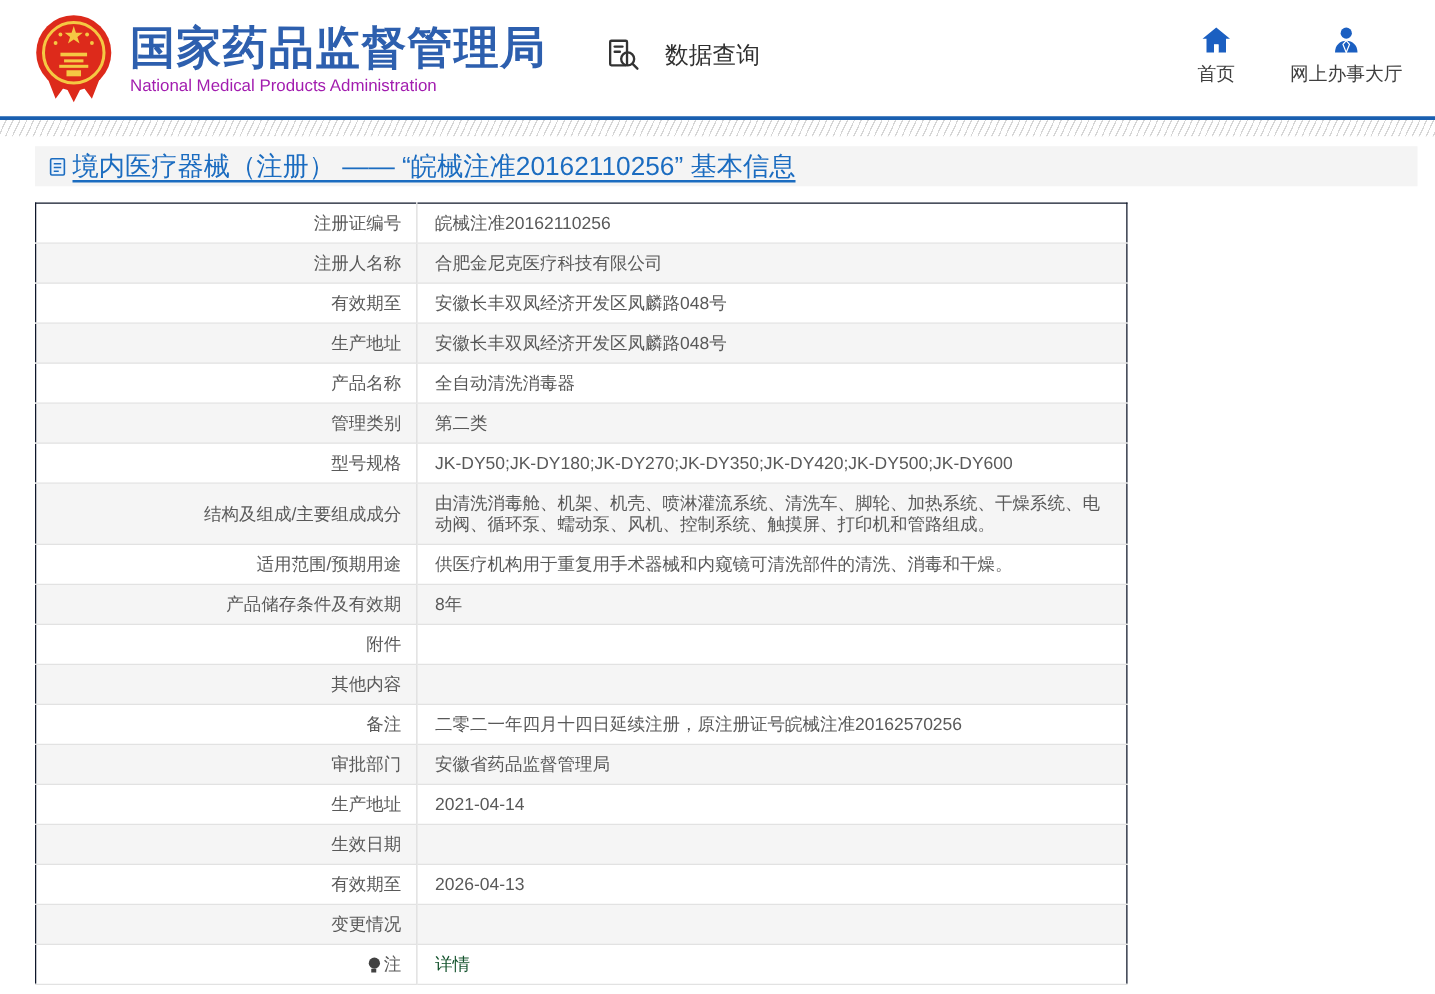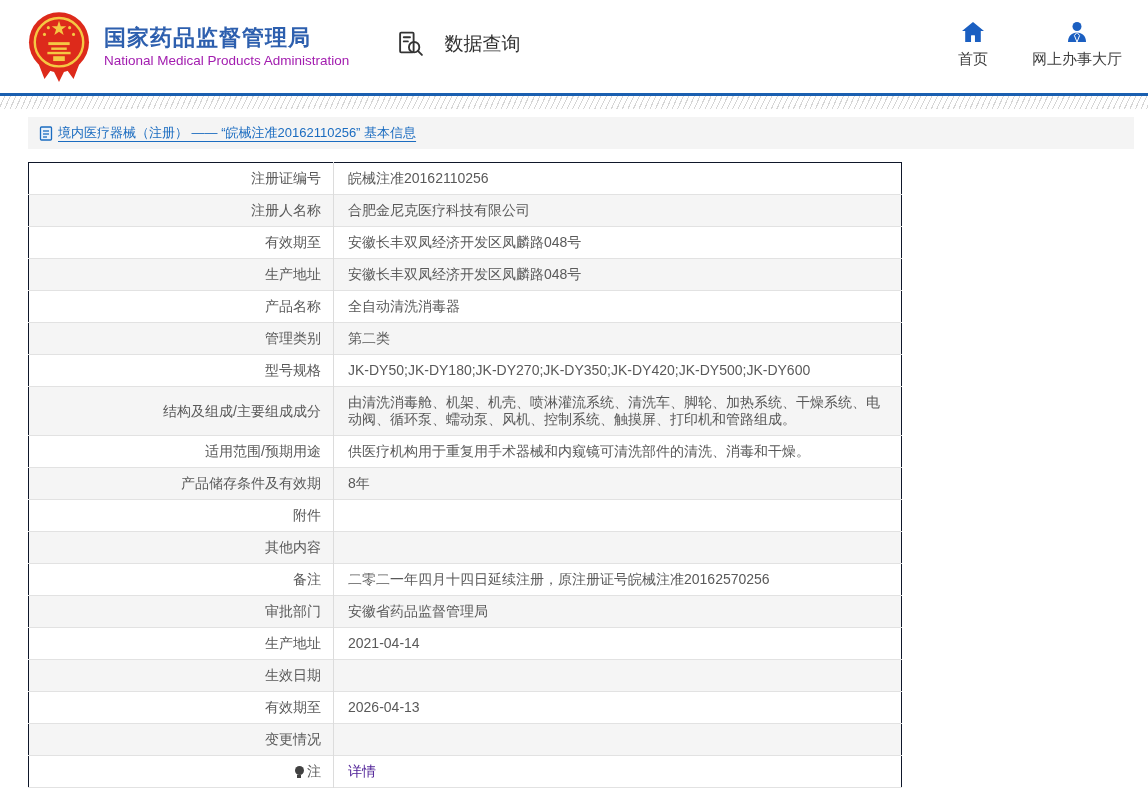--- a/index.html
+++ b/index.html
@@ -4,48 +4,48 @@
 <style>
   * { margin:0; padding:0; box-sizing:border-box; }
   html,body { width:1148px; height:795px; overflow:hidden; background:#ffffff;
               font-family:"Liberation Sans","DejaVu Sans",sans-serif; }
 
   
   .header { height:93px; display:flex; align-items:center; padding:0 12px 0 28px; background:#fff; }
   .logo-block { display:flex; align-items:center; gap:14px; }
   .emblem { width:62px; height:72px; flex:0 0 auto; }
   .brand { display:flex; flex-direction:column; line-height:1.15; }
-  .brand-zh { font-size:22px; font-weight:bold; color:#2d5fae; letter-spacing:1px; }
+  .brand-zh { font-size:36px; font-weight:bold; color:#2d5fae; letter-spacing:1px; }
   .brand-en { font-size:13.5px; color:#a21caf; margin-top:3px; }
   .query-block { display:flex; align-items:center; gap:20px; margin-left:48px; margin-top:-6px; }
   .query-label { font-size:19px; color:#2f2f2f; font-weight:500; }
   .top-nav { margin-left:auto; display:flex; gap:44px; padding-right:14px; margin-top:-4px; }
   .nav-item { display:flex; flex-direction:column; align-items:center; gap:7px; cursor:pointer; }
   .nav-item span.nav-label { font-size:15px; color:#3f3f3f; }
 
   
   .blue-rule { height:3px; background:#1a5fb0; }
   .hatch-band { height:13px;
     background:repeating-linear-gradient(115deg,#ffffff 0px,#ffffff 4px,#d6d6d6 4px,#d6d6d6 5px); }
 
   
   .title-bar { margin:8px 14px 13px 28px; height:32px; background:#f4f4f4;
                display:flex; align-items:center; padding-left:11px; gap:5px; }
-  .title-text { font-size:13px; color:#1b6cc0; text-decoration:underline; text-underline-offset:4px; }
+  .title-text { font-size:21px; color:#1b6cc0; text-decoration:underline; text-underline-offset:4px; }
 
   
   .info-table { margin:0 14px 0 28px; width:874px; border-collapse:collapse;
                 border:1px solid #0f172a; table-layout:fixed; }
   .info-table tr { border-bottom:1px solid #e2e2e2; background:#ffffff; }
   .info-table tr.alt { background:#f5f5f5; }
   .info-table td { font-size:14px; color:#595959; line-height:17px; vertical-align:middle; }
   td.label-cell { width:305px; text-align:right; padding:7px 12px 7px 6px;
                   border-right:1px solid #dcdcdc; height:17px; }
   td.value-cell { padding:7px 14px; word-break:break-all; }
-  td.value-cell a { color:#4c1d95; text-decoration:none;margin-top:32px; }
+  td.value-cell a { color:#14532d; text-decoration:none;margin-top:32px; }
 
   .bulb { display:inline-block; width:9px; height:9px; border-radius:50%;
           background:#414141; position:relative; margin-right:3px; vertical-align:1px; }
   .bulb::after { content:""; position:absolute; left:2px; bottom:-3px; width:4px; height:3px; background:#414141; }
 </style>
 </head>
 <body>
 
 <div class="header">
   <div class="logo-block">

